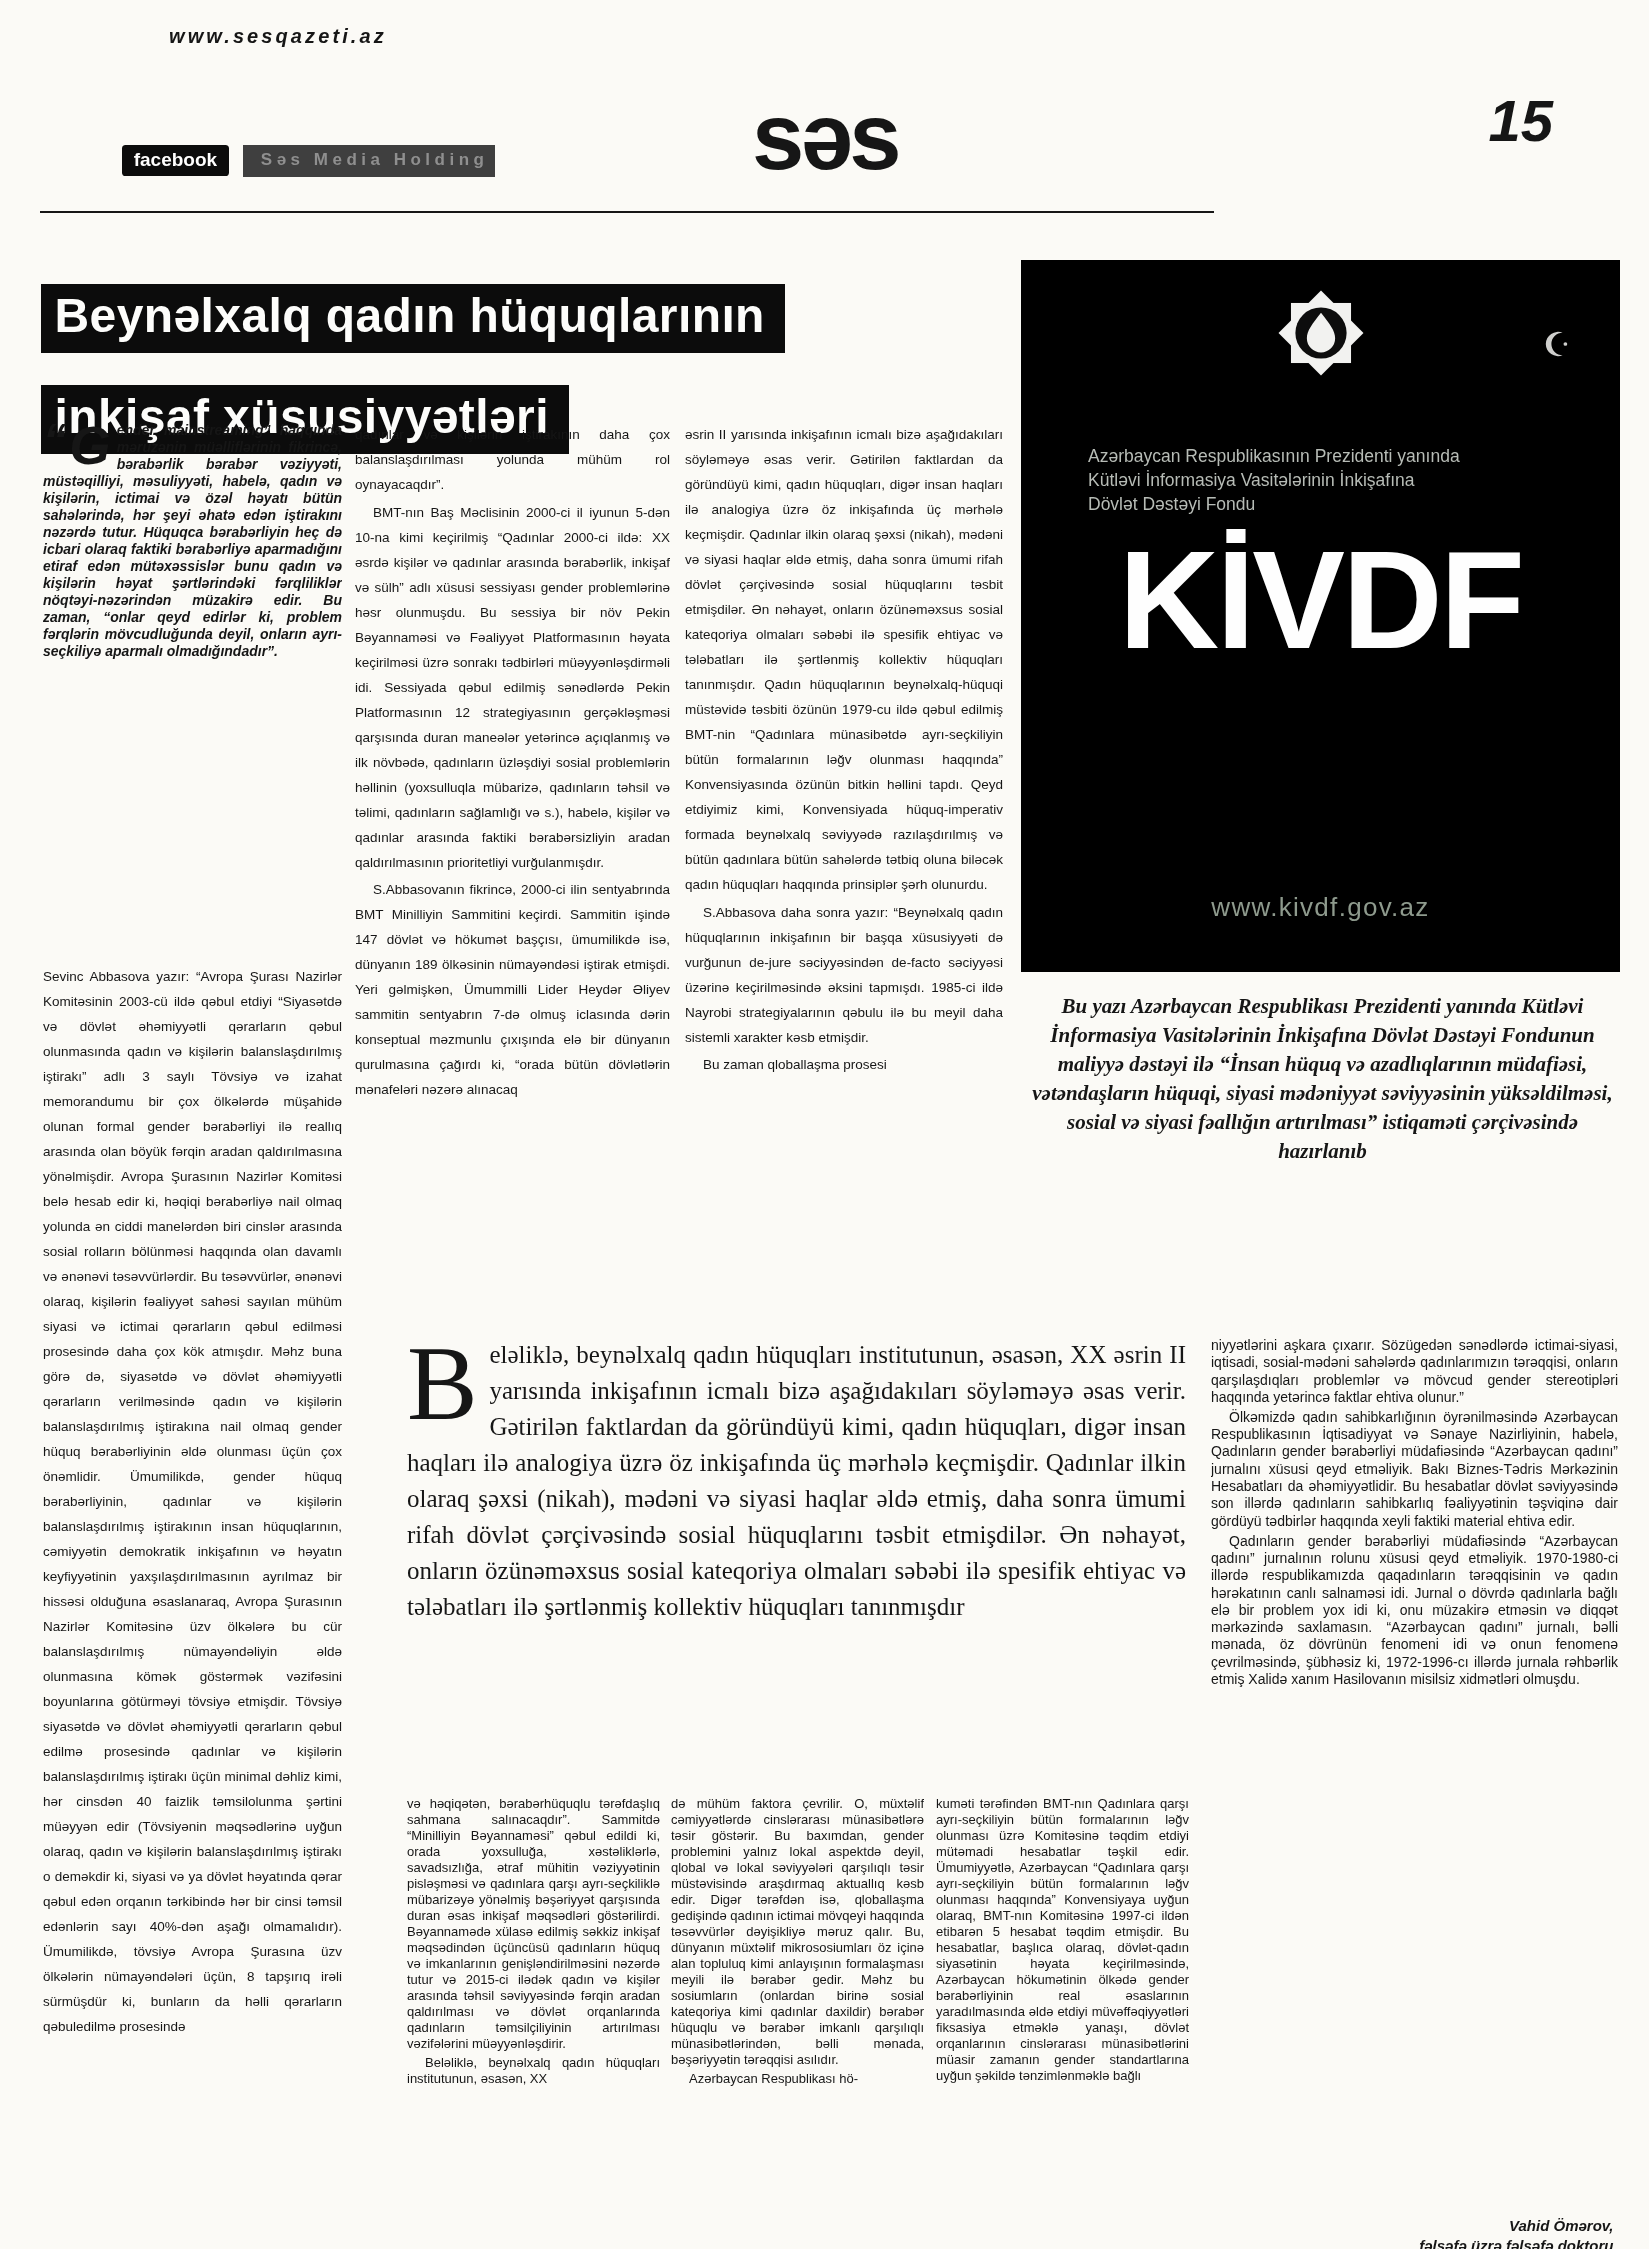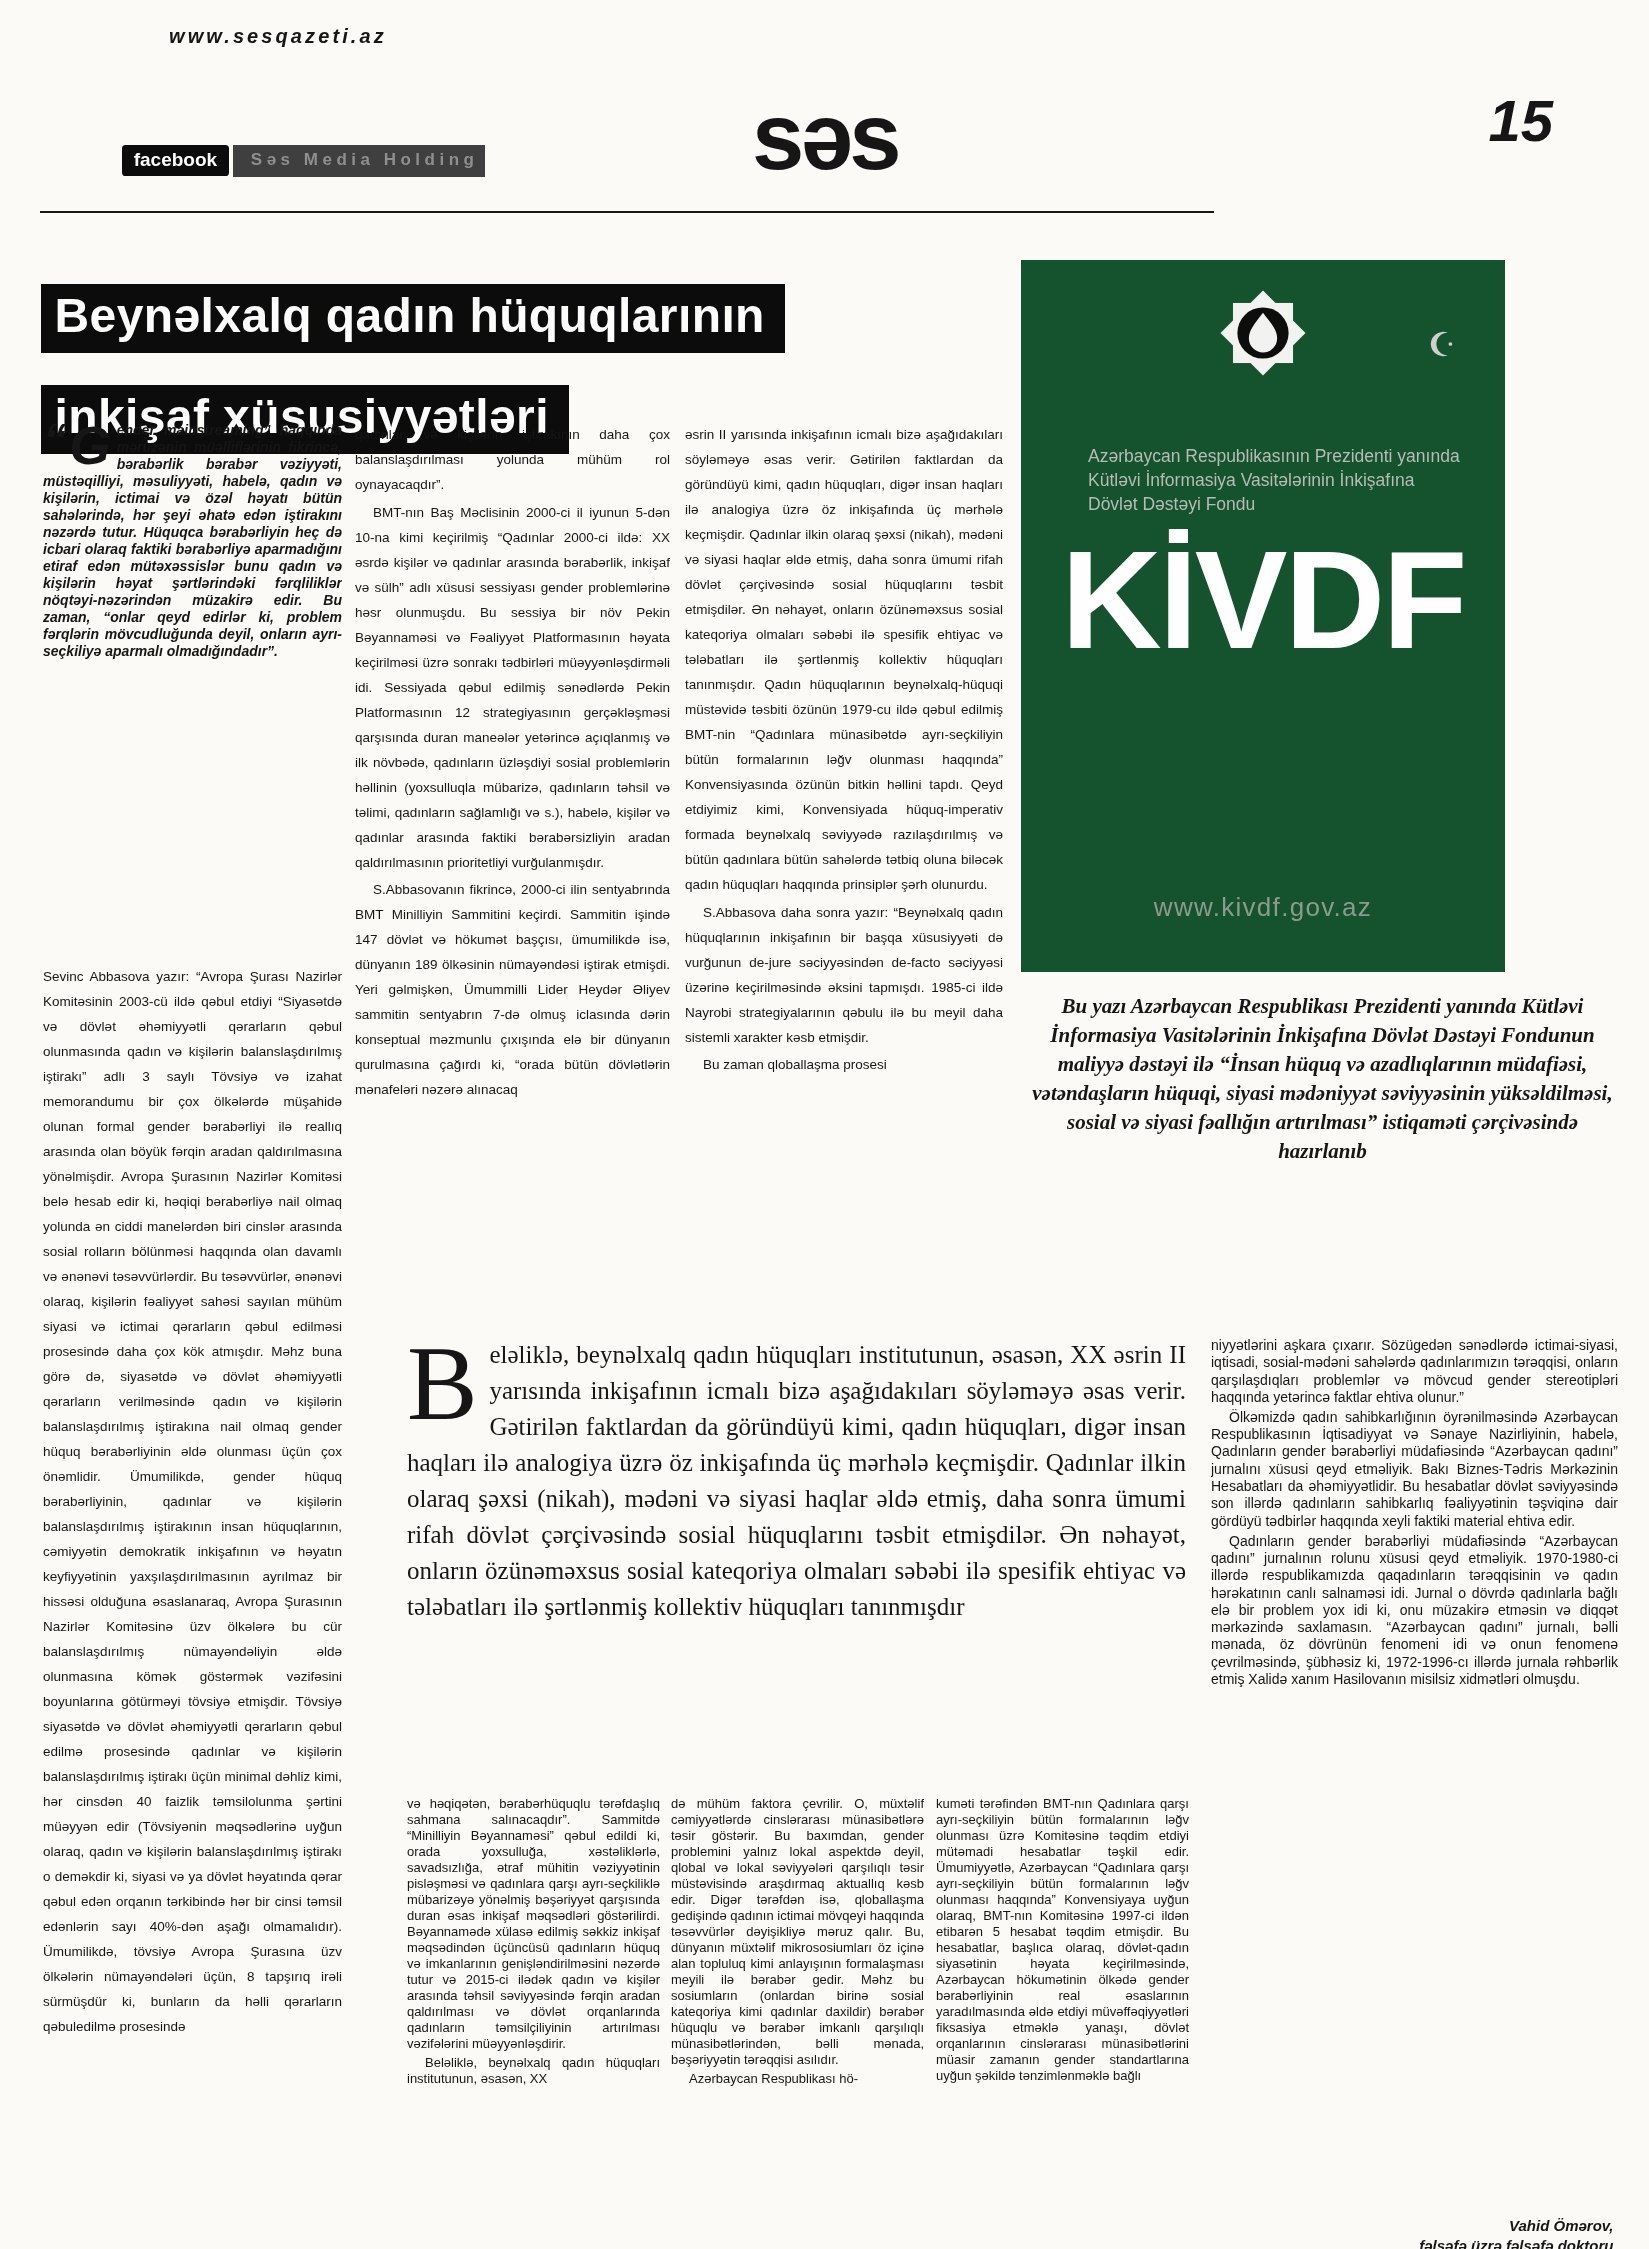--- a/index.html
+++ b/index.html
@@ -8,34 +8,34 @@
     width:1650px;height:2279px;
     background:#fbfaf6;
     color:#161616;
     font-family:"Liberation Sans",sans-serif;
     overflow:hidden;
   }
   .abs{position:absolute;}
 
   
   .site-url{left:169px;top:25px;font-size:20px;font-weight:bold;font-style:italic;letter-spacing:3.1px;}
-  .fb-row{left:122px;top:145px;display:flex;align-items:center;gap:4px;}
+  .fb-row{left:122px;top:145px;display:flex;align-items:center;gap:14px;}
   .fb-badge{background:#0c0c0c;color:#fff;font-size:19px;font-weight:bold;padding:3.6px 11.7px 5.4px 11.7px;border-radius:3.6px;}
   .holding-strip{background:#3f3f3f;color:#8f8f8f;font-size:17px;font-weight:bold;letter-spacing:4.5px;padding:5.4px 18px;width:216px;height:21px;overflow:hidden;white-space:nowrap;}
   .ses-logo{left:50%;top:90px;transform:translateX(-50%);font-size:94px;font-weight:bold;letter-spacing:-3.6px;line-height:1;}
   .page-num{right:97px;top:92px;font-size:58px;font-weight:bold;font-style:italic;line-height:1;}
   .top-rule{left:40px;top:211px;width:1174px;height:1.8px;background:#161616;}
   .date-block{left:1228px;top:203px;width:401px;border-top:2.2px solid #161616;border-bottom:6.3px solid #161616;padding:4.5px 0 5.4px 31.5px;box-sizing:border-box;font-size:21px;font-weight:bold;font-style:italic;}
 
   
   .headline{left:41px;top:256px;width:967px;}
   .headline .bar{display:inline-block;background:#0c0c0c;color:#fdfdfb;font-size:48px;font-weight:bold;line-height:1;padding:8px 20px 12.6px 13.5px;margin-bottom:4.5px;letter-spacing:0.4px;margin-top:28px;}
 
   
-  .kivdf-box{left:1021px;top:260px;width:484px;height:712px;background:#14532d;color:#fff;}
+  .kivdf-box{left:1021px;top:260px;width:599px;height:712px;background:#000000;color:#fff;}
   .emblem-wrap{position:absolute;left:50%;top:20px;transform:translateX(-50%);}
   .crescent-wrap{position:absolute;right:49px;top:70px;}
   .fund-name{position:absolute;left:67px;top:184px;font-size:17.5px;line-height:24px;color:#b7bcb6;}
   .kivdf-word{position:absolute;left:0;top:270px;width:100%;text-align:center;font-size:139px;font-weight:bold;letter-spacing:-2.7px;color:#fefefe;line-height:1;}
   .kivdf-url{position:absolute;left:0;bottom:49px;width:100%;text-align:center;font-size:26px;color:#8e9a8d;letter-spacing:1.3px;}
 
   
   .funding-note{left:1031px;top:992px;width:583px;font-family:Liberation Serif, serif;font-style:italic;font-weight:600;font-size:21px;line-height:29px;text-align:center;}
 
   

